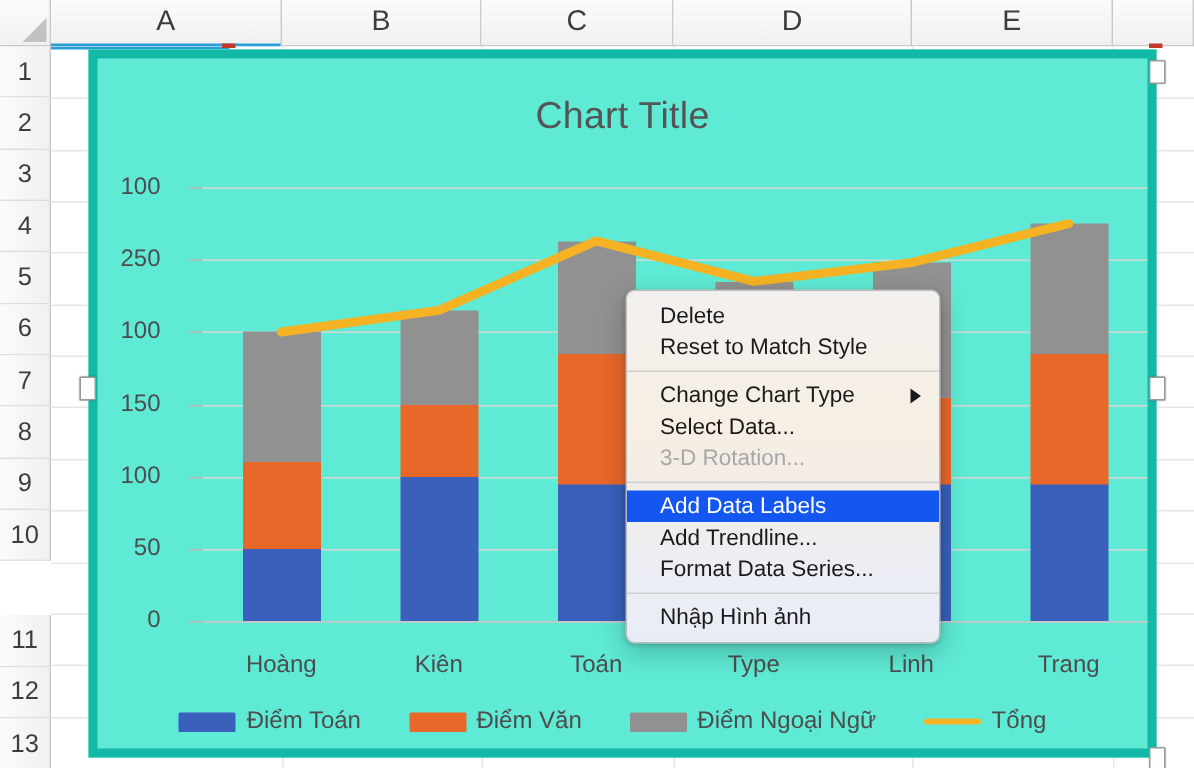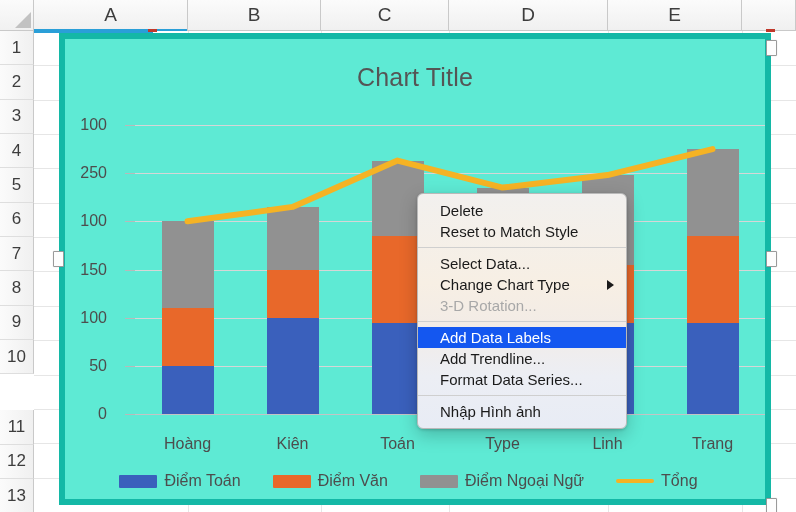--- a/index.html
+++ b/index.html
@@ -291,22 +291,22 @@
 
   <div class="handle hr" style="left:766px;top:40px;"></div>
   <div class="handle hr" style="left:766px;top:251px;"></div>
   <div class="handle hr" style="left:766px;top:498px;"></div>
   <div class="handle hr" style="left:53px;top:251px;"></div>
 
   <div class="ctx-menu" id="ctx-menu">
       <div class="ctx-item"><span>Delete</span></div>
       <div class="ctx-item"><span>Reset to Match Style</span></div>
       <div class="ctx-sep"></div>
+      <div class="ctx-item"><span>Change Chart Type</span><span class="ctx-arrow"></span></div>
       <div class="ctx-item"><span>Select Data...</span></div>
-      <div class="ctx-item"><span>Change Chart Type</span><span class="ctx-arrow"></span></div>
       <div class="ctx-item disabled"><span>3-D Rotation...</span></div>
       <div class="ctx-sep"></div>
       <div class="ctx-item highlight"><span>Add Data Labels</span></div>
       <div class="ctx-item"><span>Add Trendline...</span></div>
       <div class="ctx-item"><span>Format Data Series...</span></div>
       <div class="ctx-sep"></div>
       <div class="ctx-item"><span>Nhập Hình ảnh</span></div>
     </div>
 
 </div>

